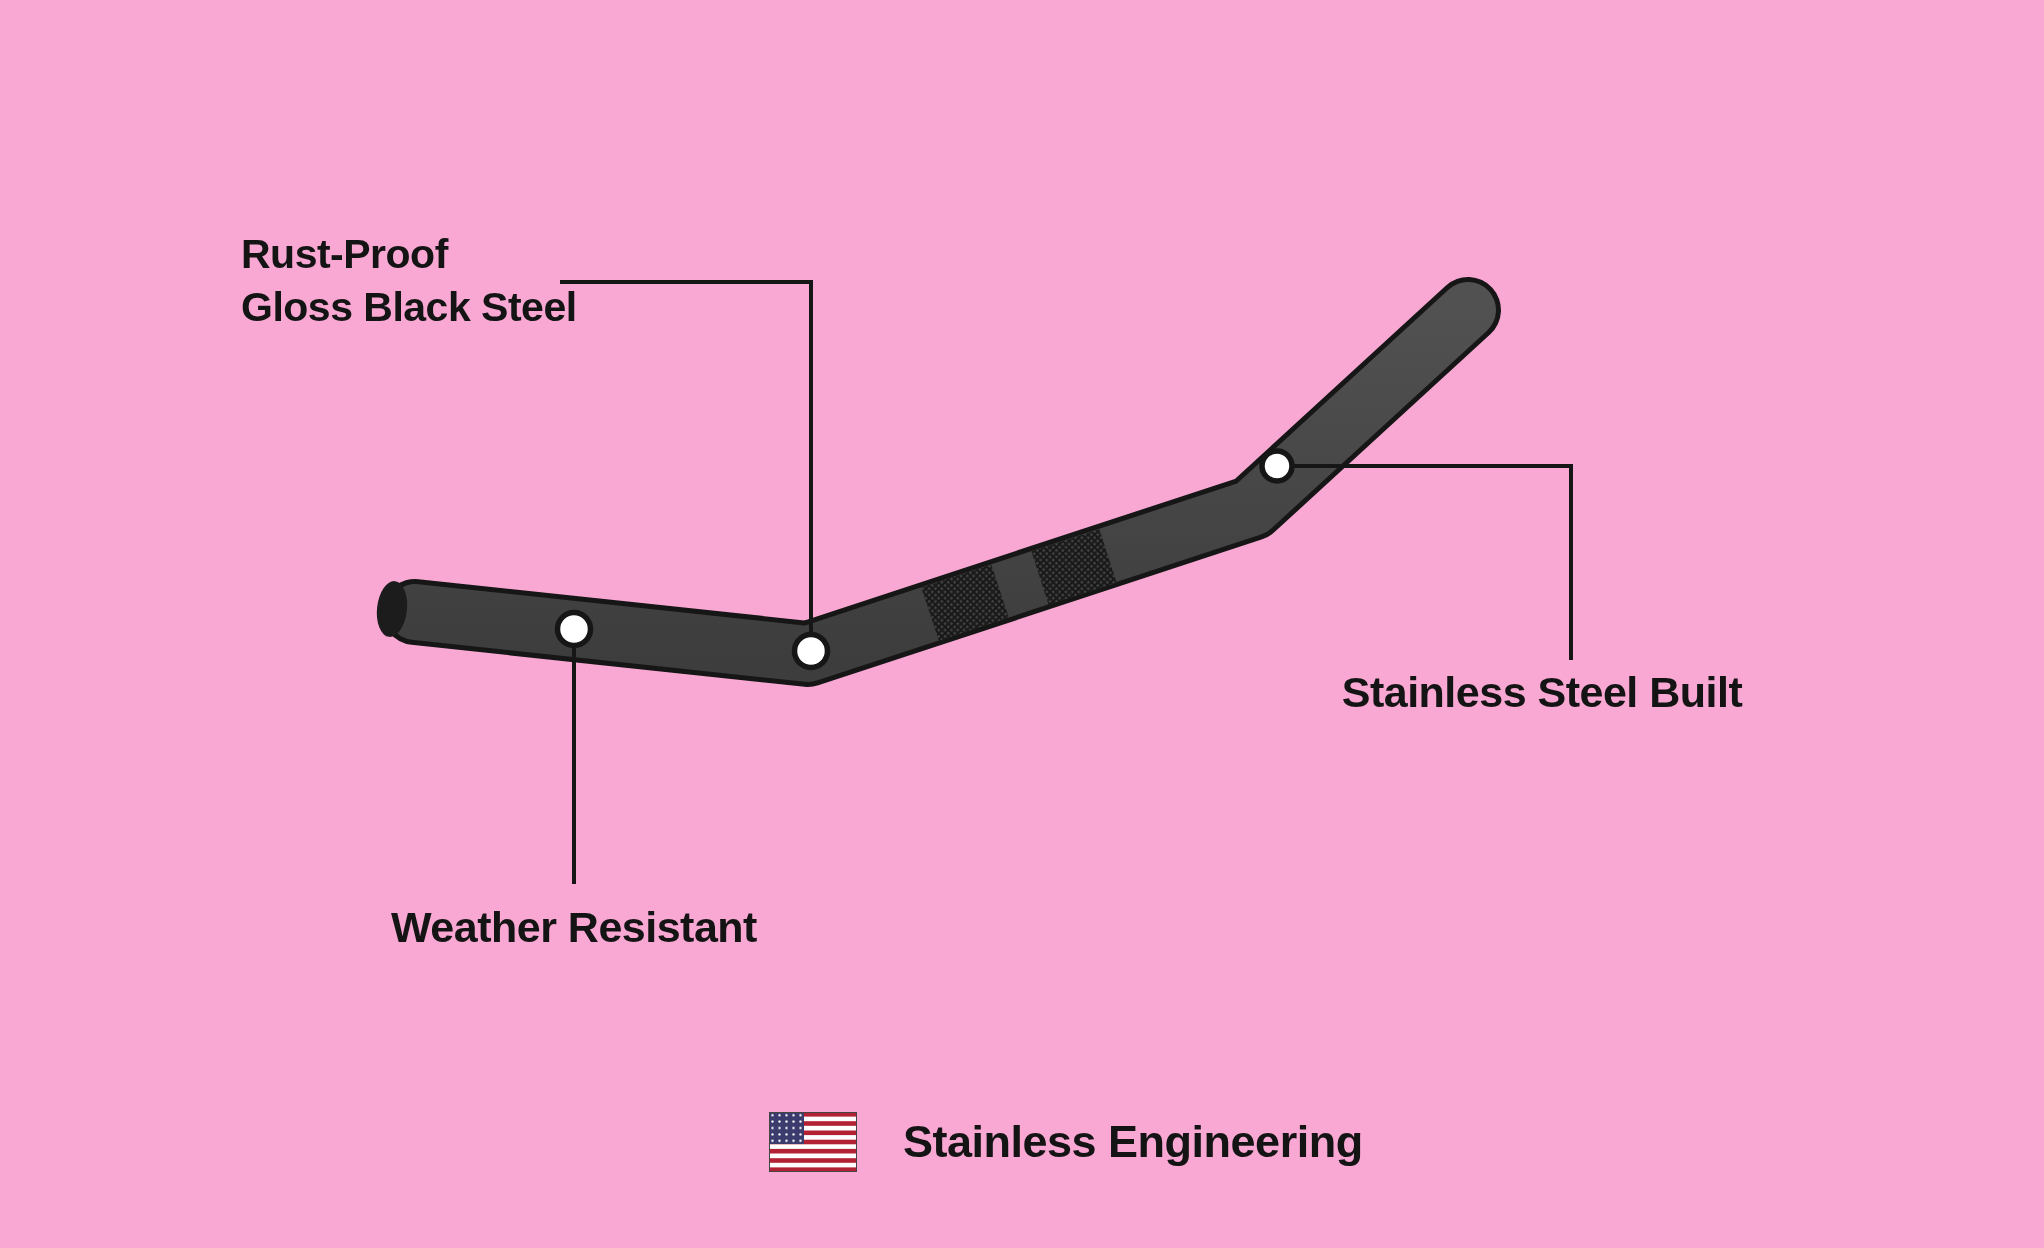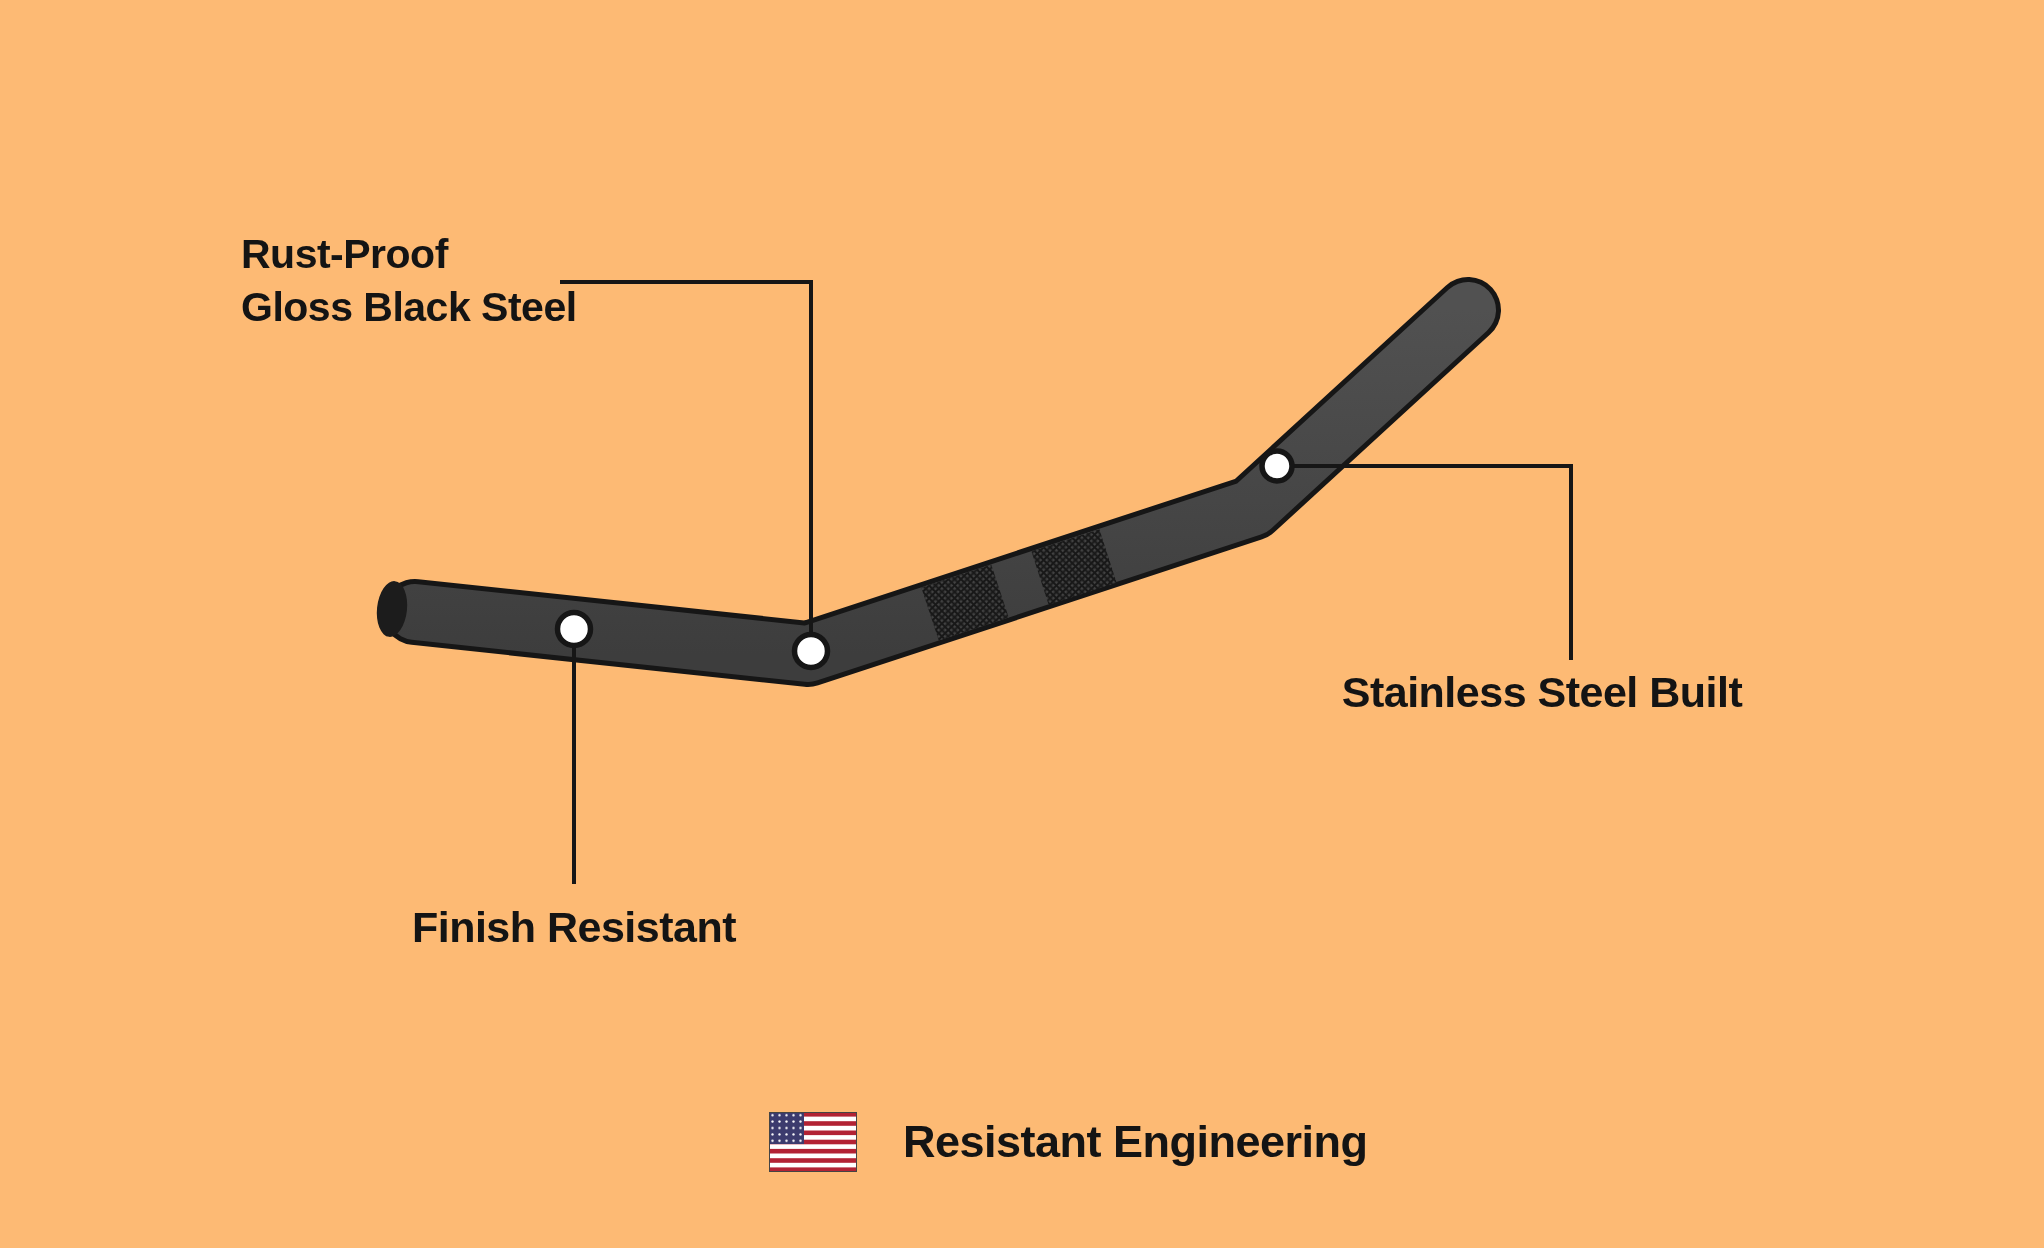--- a/index.html
+++ b/index.html
@@ -7,21 +7,21 @@
     padding: 0;
     background: #ffffff;
   }
   body {
     font-family: "Liberation Sans", sans-serif;
   }
   .stage {
     position: relative;
     width: 2044px;
     height: 1248px;
-    background: #fdba74;
+    background: #f9a8d4;
     overflow: hidden;
   }
   .stage > svg.scene {
     position: absolute;
     left: 0;
     top: 0;
   }
   .label {
     position: absolute;
     color: #141414;
@@ -101,34 +101,34 @@
     <circle cx="574" cy="629" r="16.5" fill="#ffffff" stroke="#161616" stroke-width="5.5"></circle>
     <circle cx="811" cy="651" r="16.5" fill="#ffffff" stroke="#161616" stroke-width="5.5"></circle>
     <circle cx="1277" cy="466" r="15" fill="#ffffff" stroke="#161616" stroke-width="5.5"></circle>
   </svg>
 
   <div class="label label-rust">
     <span>Rust-Proof</span>
     <span>Gloss Black Steel</span>
   </div>
 
-  <div class="label label-weather">Finish Resistant</div>
+  <div class="label label-weather">Weather Resistant</div>
 
   <div class="label label-stainless">Stainless Steel Built</div>
 
   <div class="footer">
     <svg width="88" height="60" viewBox="0 0 88 60">
       <rect x="0" y="0" width="88" height="60" fill="#ffffff"></rect>
       <rect x="0" y="0" width="88" height="4.6" fill="#B22234"></rect>
       <rect x="0" y="9.2" width="88" height="4.6" fill="#B22234"></rect>
       <rect x="0" y="18.5" width="88" height="4.6" fill="#B22234"></rect>
       <rect x="0" y="27.7" width="88" height="4.6" fill="#B22234"></rect>
       <rect x="0" y="36.9" width="88" height="4.6" fill="#B22234"></rect>
       <rect x="0" y="46.2" width="88" height="4.6" fill="#B22234"></rect>
       <rect x="0" y="55.4" width="88" height="4.6" fill="#B22234"></rect>
       <rect x="0" y="0" width="35" height="32" fill="#3C3B6E"></rect>
       <rect x="0" y="0" width="35" height="32" fill="url(#stars)"></rect>
       <rect x="0.5" y="0.5" width="87" height="59" fill="none" stroke="#444444" stroke-width="1"></rect>
     </svg>
-    <div class="footer-label">Resistant Engineering</div>
+    <div class="footer-label">Stainless Engineering</div>
   </div>
 
 </div>
 
 </body></html>

